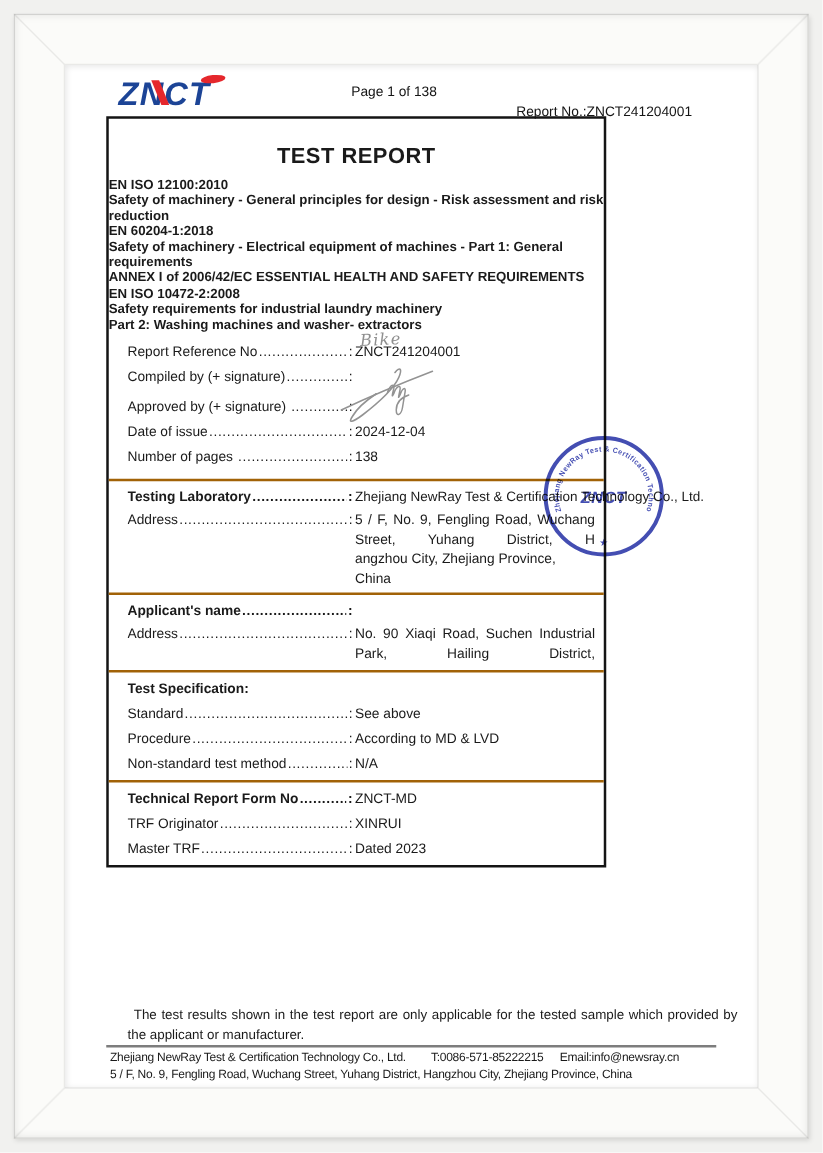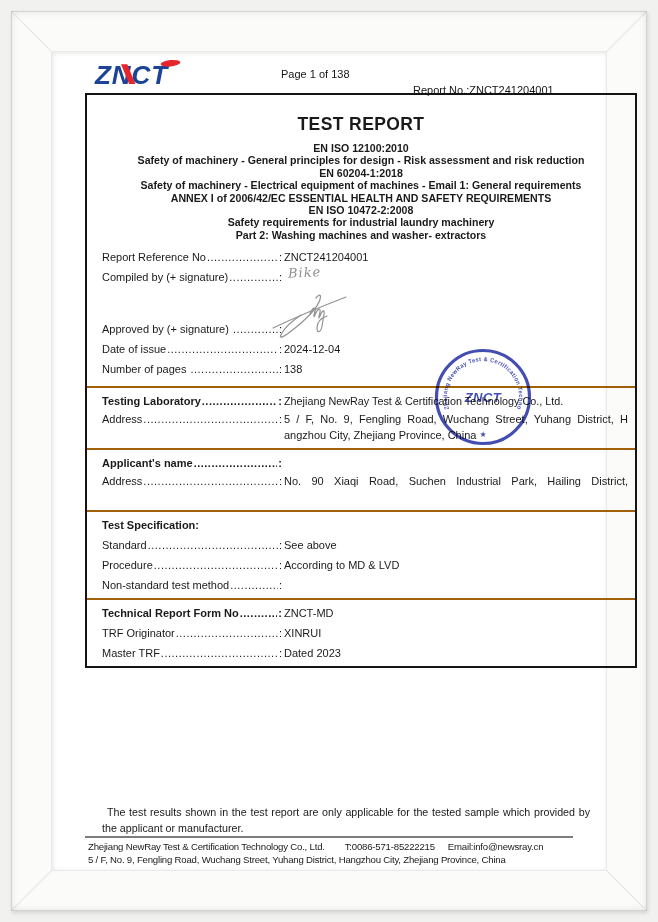--- a/index.html
+++ b/index.html
@@ -24,29 +24,29 @@
   .paper{
     position:absolute;inset:52px;background:#ffffff;
     box-shadow:0 0 0 1px #e9e9e7, inset 1px 1px 5px rgba(0,0,0,.10);
   }
   
   .logo{position:absolute;left:41px;top:5px;width:92px;height:36px;}
   .page-label{position:absolute;left:229px;top:16px;font-size:11px;color:#151515;}
   .report-no{position:absolute;left:361px;top:16px;font-size:11px;color:#151515;margin-top:16px;}
   
   .doc-table{
-    position:absolute;left:33px;top:41px;width:552px;box-sizing:border-box;
+    position:absolute;left:33px;top:41px;width:400px;box-sizing:border-box;
     border:2px solid #141414;
   }
   .sec{border-top:2px solid #a16207;padding:3px 0;}
   .sec:first-child{border-top:none;padding-top:9px;padding-bottom:7px;}
   .title{font-size:17.5px;font-weight:bold;text-align:center;margin:10px 0 7px;letter-spacing:.4px;}
-  .standards{text-align:center;font-weight:bold;font-size:10.6px;line-height:12.4px;margin-bottom:6px;}
+  .standards{text-align:left;font-weight:bold;font-size:10.6px;line-height:12.4px;margin-bottom:6px;}
   .row{display:flex;align-items:center;height:20px;padding:0 7px 0 15px;font-size:11px;}
-  .row.gap-after{margin-bottom:32px;}
+  .row.gap-after{margin-bottom:4px;}
   .lbl{width:180px;flex:none;display:flex;align-items:baseline;overflow:hidden;}
   .lt{white-space:pre;}
   .dots{flex:1;overflow:hidden;white-space:nowrap;letter-spacing:.5px;margin:0 1px;}
   .colon{flex:none;}
   .val{flex:1;padding-left:2px;min-width:0;}
   .val.nowrap{white-space:nowrap;font-size:10.8px;}
   .row.addr{height:auto;min-height:33px;align-items:flex-start;padding-top:1px;}
   .row.addr .lbl{margin-top:1px;text-align:right;}
   .addr-lines{flex:1;padding-left:2px;line-height:15.6px;}
   .jline{text-align:justify;text-align-last:justify;}
@@ -90,21 +90,21 @@
   <div class="report-no">Report No.:ZNCT241204001</div>
 
   <div class="doc-table">
 
     <div class="sec" style="position:relative;">
       <div class="title">TEST REPORT</div>
       <div class="standards">
         <div>EN ISO 12100:2010</div>
         <div>Safety of machinery - General principles for design - Risk assessment and risk reduction</div>
         <div>EN 60204-1:2018</div>
-        <div>Safety of machinery - Electrical equipment of machines - Email 1: General requirements</div>
+        <div>Safety of machinery - Electrical equipment of machines - Part 1: General requirements</div>
         <div>ANNEX I of 2006/42/EC ESSENTIAL HEALTH AND SAFETY REQUIREMENTS</div>
         <div>EN ISO 10472-2:2008</div>
         <div>Safety requirements for industrial laundry machinery</div>
         <div>Part 2: Washing machines and washer- extractors</div>
       </div>
 
       <div class="row">
         <div class="lbl">
             <span class="lt">Report Reference No</span>
             <span class="dots">........................................................................................................................</span>
@@ -217,20 +217,21 @@
             <span class="colon">:</span>
           </div>
         <div class="val">According to MD &amp; LVD</div>
       </div>
       <div class="row">
         <div class="lbl">
             <span class="lt">Non-standard test method</span>
             <span class="dots">........................................................................................................................</span>
             <span class="colon">:</span>
           </div>
+        <div class="val">N/A</div>
       </div>
     </div>
 
     <div class="sec">
       <div class="row">
         <div class="lbl b">
             <span class="lt">Technical Report Form No</span>
             <span class="dots">........................................................................................................................</span>
             <span class="colon">:</span>
           </div>

